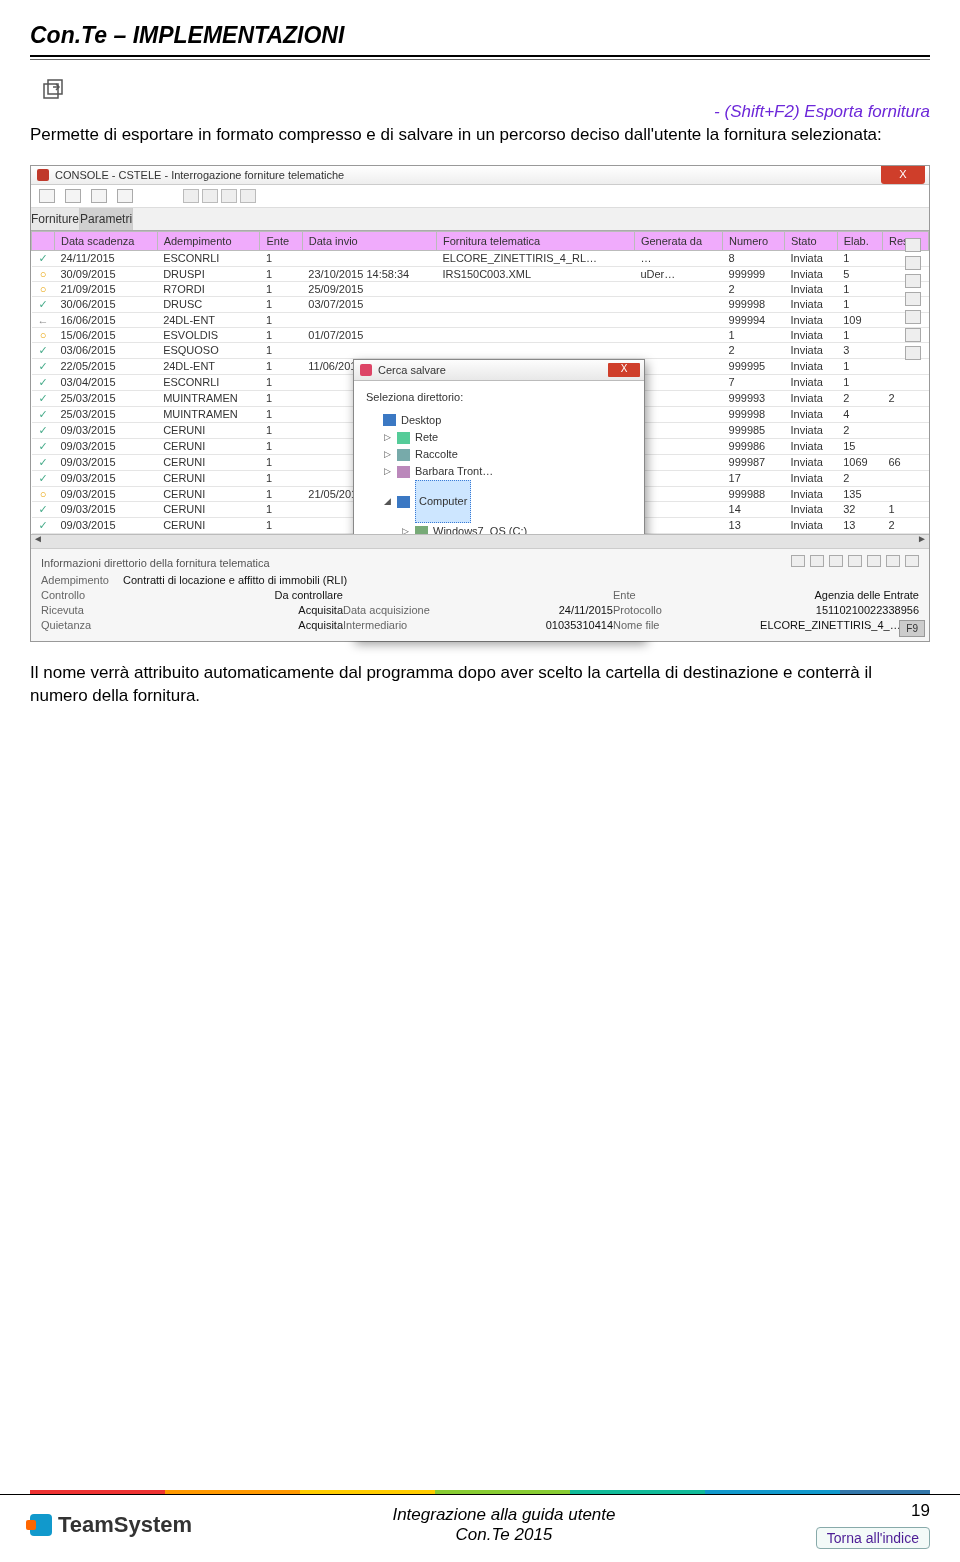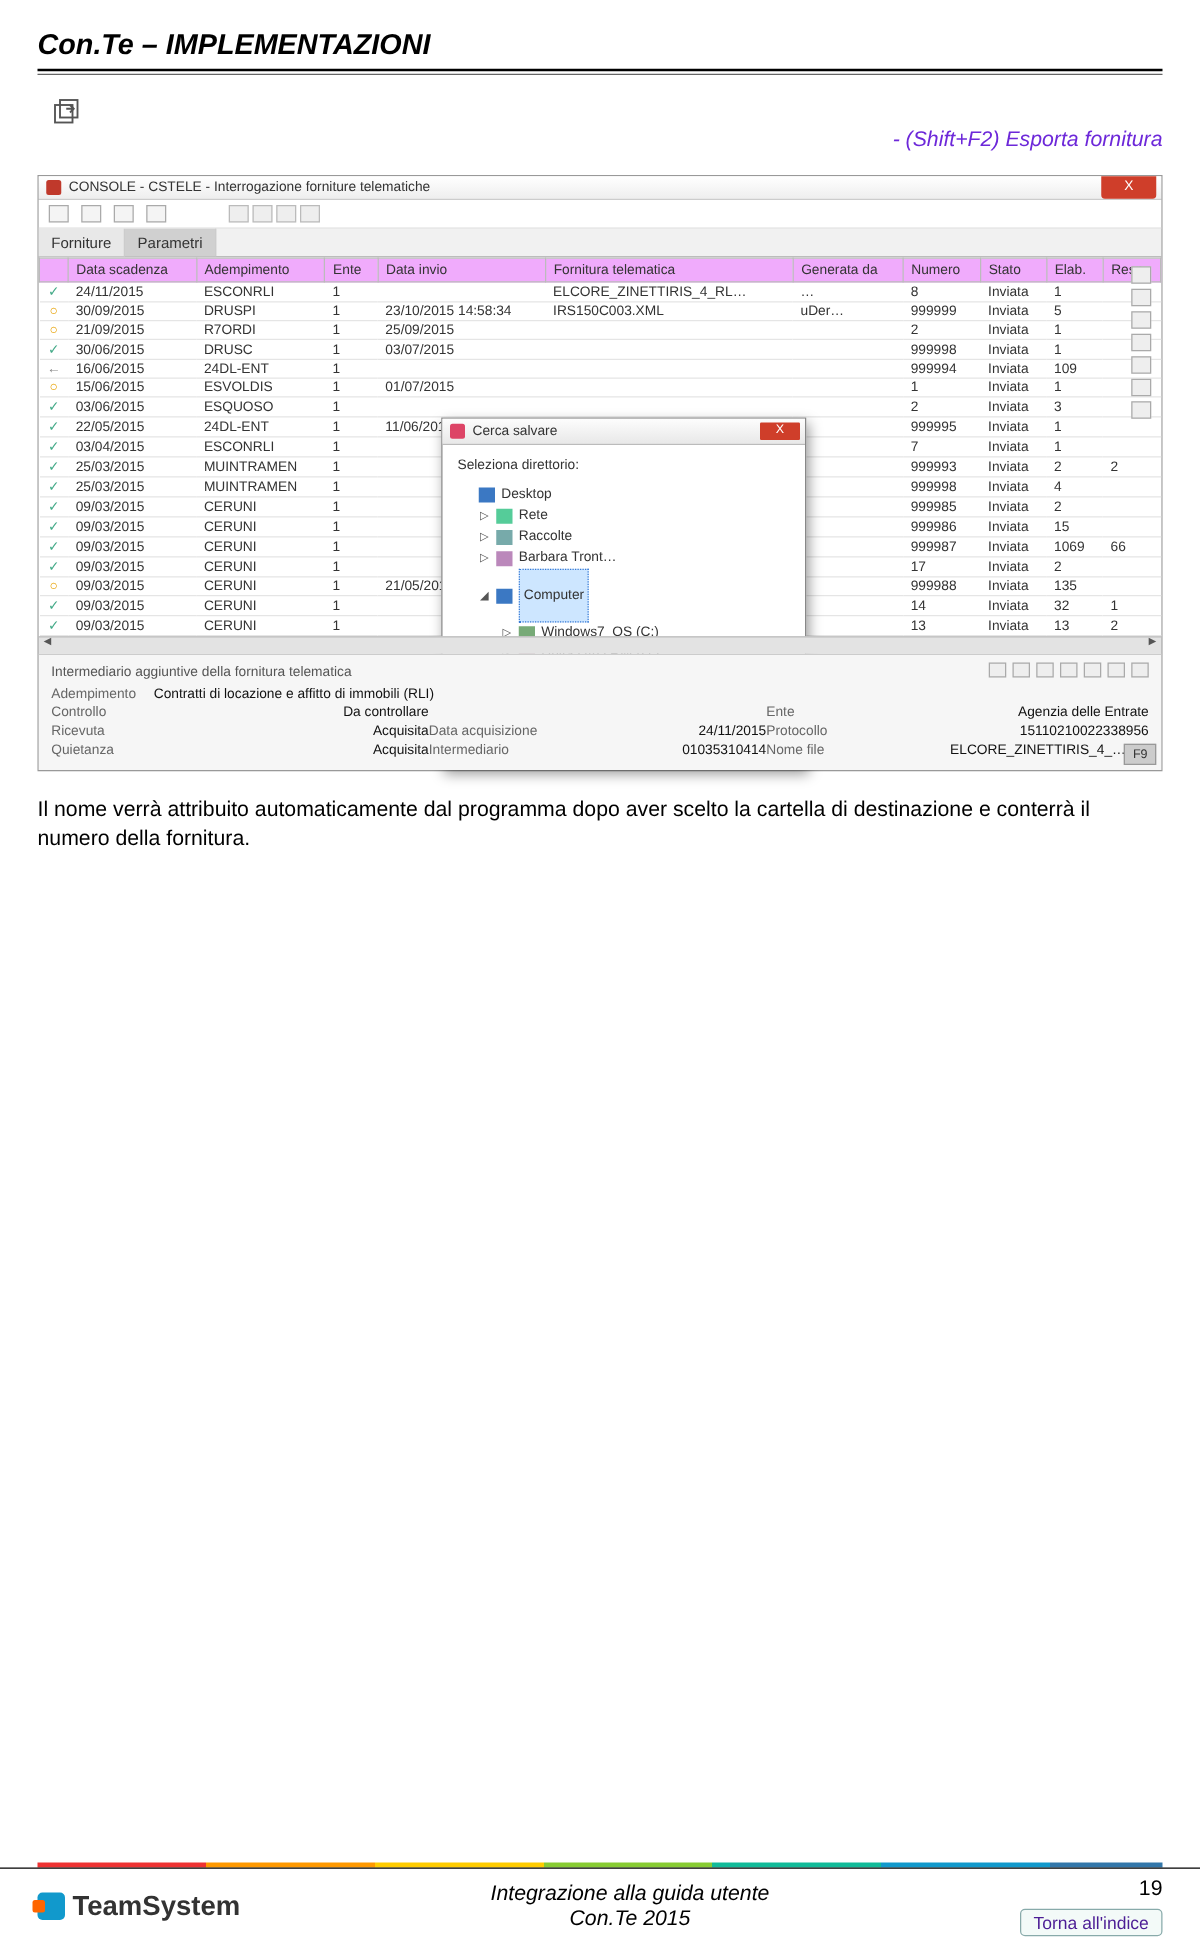--- a/index.html
+++ b/index.html
@@ -16,21 +16,21 @@
   
   .shot { margin:18px 0 0 0; border:1px solid #999; background:#f7f7f7; font-size:11px; color:#333; }
   .win-title { display:flex; align-items:center; background:linear-gradient(#fff,#eee); padding:3px 6px; border-bottom:1px solid #ccc; position:relative; }
   .win-title .wicon { width:12px;height:12px;background:#c0392b;margin-right:6px; border-radius:2px; }
   .win-close { position:absolute; right:4px; top:0; width:44px; height:18px; background:#cf3e2a; border-radius:0 0 3px 3px; color:#fff; text-align:center; font-size:11px; line-height:16px; }
   .tool-row { display:flex; gap:10px; padding:4px 8px; background:#fff; border-bottom:1px solid #ddd; align-items:center; }
   .tool-row .ti { width:16px; height:14px; border:1px solid #aaa; background:#f4f4f4; }
   .nav-btns { display:inline-flex; gap:3px; margin-left:40px; }
   .nav-btns span { width:16px;height:14px;border:1px solid #bbb;background:#eee;display:inline-block; }
   .tabs { display:flex; background:#f1f1f1; border-bottom:1px solid #aaa; }
-  .tab { padding:4px 10px; font-size:12px; border-right:1px solid #ccc; background:#e8e8e8; }
+  .tab { padding:4px 0; font-size:12px; border-right:1px solid #ccc; background:#e8e8e8; }
   .tab.active { background:#d0d0d0; }
   .grid-area { background:#fff; }
   table.grid { width:100%; border-collapse:collapse; font-size:11px; color:#333; }
   table.grid th { background:#f0abfc; font-weight:normal; text-align:left; padding:3px 6px; border:1px solid #bbb; }
   table.grid td { padding:1px 6px; border-bottom:1px solid #e5e5e5; white-space:nowrap; }
   table.grid td.sicon { width:20px; text-align:center; }
   .sicon .chk { color:#4a8; }
   .sicon .circ { color:#e7a100; }
   .sicon .arr { color:#888; }
   .right-icons { position:absolute; right:4px; top:72px; width:20px; display:flex; flex-direction:column; gap:4px; }
@@ -94,20 +94,21 @@
   <hr class="hr1">
   <hr class="hr2">
 
   <svg class="export-icon" viewBox="0 0 24 24">
       <rect x="3" y="6" width="14" height="14" fill="none" stroke="#555" stroke-width="1.5"></rect>
       <rect x="7" y="2" width="14" height="14" fill="none" stroke="#555" stroke-width="1.5"></rect>
       <path d="M12 9 L18 9 M15 6 L18 9 L15 12" fill="none" stroke="#555" stroke-width="1.5"></path>
     </svg>
 
   <div class="feature-line">- (Shift+F2) Esporta fornitura</div>
+  <div class="body-text">Permette di esportare in formato compresso e di salvare in un percorso deciso dall'utente la fornitura selezionata:</div>
 
   <div class="shot grid-rel">
     <div class="win-title">
       <span class="wicon"></span>
       <span>CONSOLE - CSTELE - Interrogazione forniture telematiche</span>
       <span class="win-close">X</span>
     </div>
     <div class="tool-row">
       <span class="ti"></span>
       <span class="ti"></span>
@@ -457,21 +458,21 @@
     <div class="info-panel">
       <div class="mini-tools">
         <span></span>
         <span></span>
         <span></span>
         <span></span>
         <span></span>
         <span></span>
         <span></span>
       </div>
-      <div class="info-title">Intermediario aggiuntive della fornitura telematica</div>
+      <div class="info-title">Informazioni direttorio della fornitura telematica</div>
       <div class="info-row">
           <span class="lbl">Adempimento</span>
           <span class="val">Contratti di locazione e affitto di immobili (RLI)</span>
         </div>
       <div class="info-grid">
         <span class="lbl">Controllo</span>
           <span class="val">Da controllare</span>
         <span class="lbl"></span>
           <span class="val"></span>
         <span class="lbl">Ente</span>

